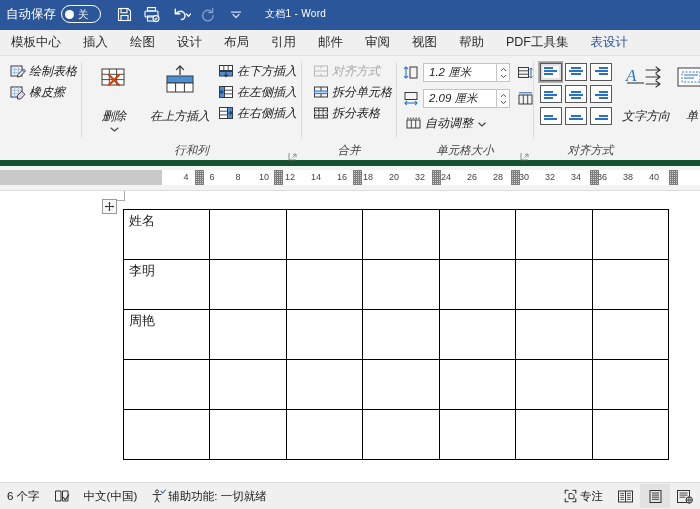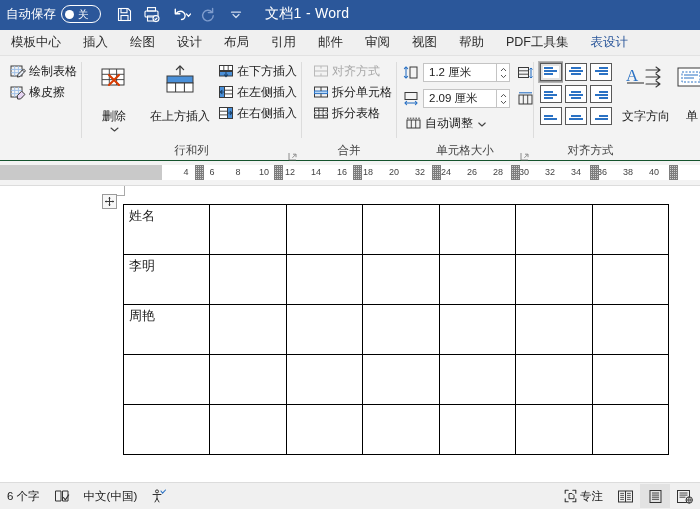--- a/index.html
+++ b/index.html
@@ -23,21 +23,21 @@
   }
   .toggle .knob{width:9px;height:9px;border-radius:50%;background:#fff;margin-left:3px;}
   .toggle .tlabel{font-size:10.5px;color:#fff;margin-left:4px;line-height:1;}
   .qat{display:flex;align-items:center;margin-left:10px;gap:2px;}
   .qat-btn{
     width:26px;height:24px;display:flex;align-items:center;justify-content:center;
     border-radius:2px;
   }
   .qat-btn svg{display:block;}
   .doctitle{
-    margin-left:16px;font-size:14px;color:#fff;white-space:nowrap;letter-spacing:.3px;
+    margin-left:16px;font-size:10px;color:#fff;white-space:nowrap;letter-spacing:.3px;
   }
   .searchwrap{
     position:absolute;left:380px;top:4px;width:258px;height:21px;
     background:#3f6cb0;display:flex;align-items:center;border-radius:1px;
   }
   .searchwrap .sicon{margin-left:9px;display:flex;}
   .searchwrap .stext{margin-left:9px;font-size:12px;color:#eaeef6;}
 
   
   .tabstrip{
@@ -46,22 +46,22 @@
   }
   .tabstrip::before{content:"";position:absolute;left:0;top:0;right:0;height:2px;background:#2b579a;}
   .tab{
     height:25px;line-height:25px;padding:0 11px;font-size:12.5px;color:#2b2b2b;
     white-space:nowrap;cursor:default;
   }
   .tab.active{color:#2b579a;font-weight:400;}
 
   
   .ribbon{
-    flex:0 0 104px;height:104px;background:#f3f3f3;border-bottom:1px solid #14532d;
-    display:flex;align-items:stretch;position:relative;
+    flex:0 0 104px;height:104px;background:#f3f3f3;border-bottom:6px solid #14532d;
+    display:flex;align-items:stretch;position:relative;font-style:italic;
   }
   .group{position:relative;display:flex;flex-direction:column;height:100%;}
   .group-body{flex:1;display:flex;align-items:flex-start;padding-top:5px;}
   .group-label{
     height:17px;line-height:15px;text-align:center;font-size:11.5px;color:#444;
     position:relative;
   }
   .group-sep{width:1px;background:#dcdcdc;margin:6px 0 22px 0;flex:0 0 1px;}
   .dlg{
     position:absolute;right:4px;bottom:1px;width:9px;height:9px;opacity:.75;
@@ -657,20 +657,21 @@
         </svg>
     </span>
     <span class="st-item">中文(中国)</span>
     <span class="st-item" style="padding-right:2px">
       <svg width="15" height="14" viewBox="0 0 15 14">
           <circle cx="6" cy="2.4" r="1.5" fill="none" stroke="#333" stroke-width="1"></circle>
           <path d="M2 5.5h8M6 5.5v4M6 9.5l-2 3.5M6 9.5l2 3.5" fill="none" stroke="#333" stroke-width="1" stroke-linecap="round"></path>
           <path d="M10 2l1.6 2.2L14.5 1" fill="none" stroke="#2b72c4" stroke-width="1.1" stroke-linecap="round" stroke-linejoin="round"></path>
         </svg>
     </span>
+    <span class="st-item" style="padding-left:0">辅助功能: 一切就绪</span>
 
     <div class="st-right">
       <span class="st-item">
         <span style="margin-right:3px;display:flex">
           <svg width="13" height="14" viewBox="0 0 13 14">
               <path d="M1.2 1.2h3M1.2 1.2v3M11.8 1.2h-3M11.8 1.2v3M1.2 12.8h3M1.2 12.8v-3M11.8 12.8h-3M11.8 12.8v-3" fill="none" stroke="#333" stroke-width="1.1" stroke-linecap="round"></path>
               <path d="M5 4.5h3l2 2v3.2H5z" fill="none" stroke="#333" stroke-width="1"></path>
             </svg>
         </span>
         <span>专注</span>

